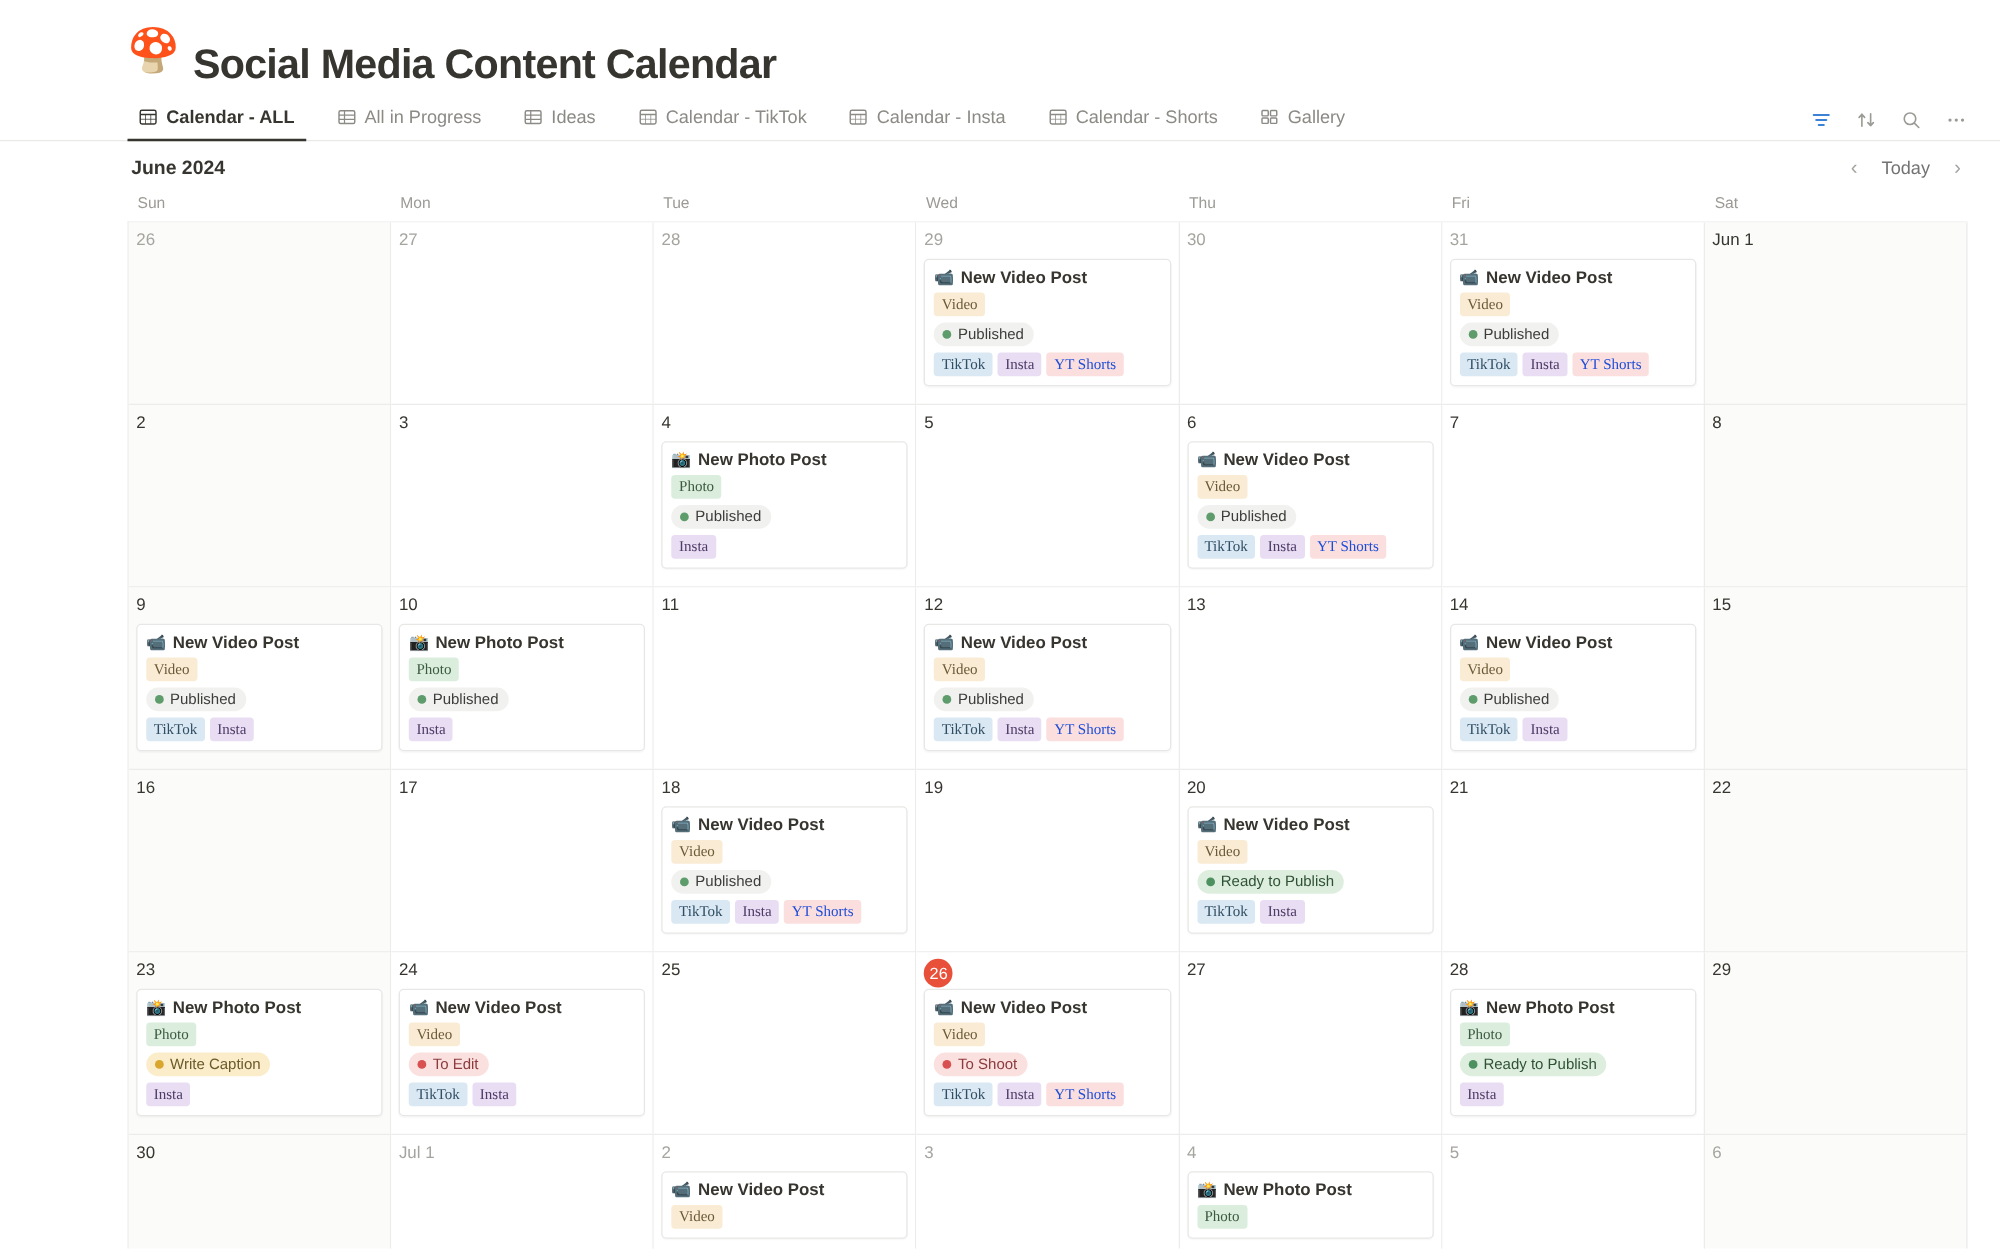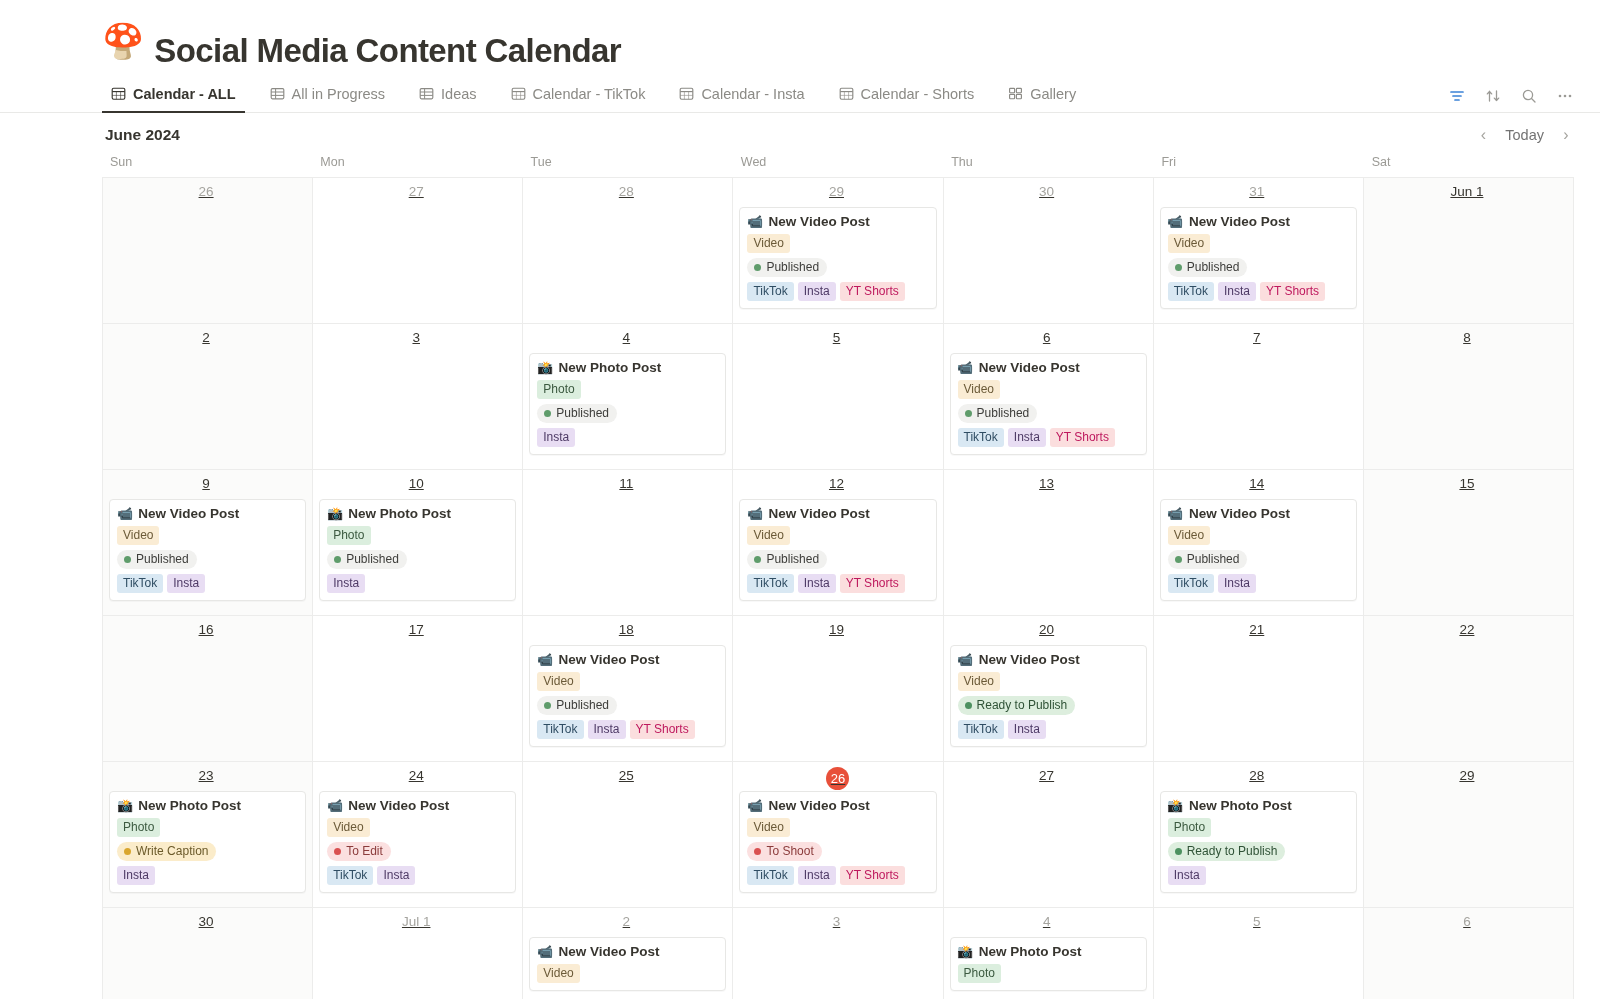--- a/index.html
+++ b/index.html
@@ -61,40 +61,40 @@
   
   .grid-wrap { flex: 1; overflow: hidden; padding: 0 26px 0 102px; }
   .grid { border-top: 1px solid #ececeb; border-left: 1px solid #ececeb; }
   .week { display: grid; grid-template-columns: repeat(7, 1fr); }
   .cell {
     border-right: 1px solid #ececeb; border-bottom: 1px solid #ececeb;
     min-height: 146px; padding: 5px 6px 6px 6px; position: relative;
     background: #ffffff;
   }
   .cell.weekend { background: #fbfbfa; }
-  .daynum-row { display: flex; justify-content: center; height: 23px; align-items: flex-start; text-decoration: underline; }
+  .daynum-row { display: flex; justify-content: flex-start; height: 23px; align-items: flex-start; }
   .daynum { font-size: 13.5px; color: #37352f; padding: 1px 3px 0 0; }
   .daynum.muted { color: #a5a49f; }
   .daynum.today {
     background: #e8503a; color: #fff; border-radius: 50%;
     width: 23px; height: 23px; display: flex; align-items: center;
     justify-content: center; font-size: 13px; padding: 0;
   }
 
   
   .card {
     border: 1px solid #e7e7e5; border-radius: 4px; background: #fff;
     padding: 6px 7px 7px 7px; margin-top: 1px;
     display: flex; flex-direction: column; gap: 5px;
     cursor: pointer;
     box-shadow: 0 1px 1px rgba(15,15,15,0.03);
   }
   .card-title { font-size: 13.5px; font-weight: bold; color: #37352f; display: flex; align-items: center; gap: 5px; white-space: nowrap; }
   .card-emoji { font-size: 13px; line-height: 1; }
-  .row-tags { display: flex; flex-wrap: wrap; gap: 4px; }
+  .row-tags { display: flex; flex-wrap: wrap; gap: 4px; font-family: Liberation Serif, serif; }
   .tag {
     font-size: 12px; border-radius: 3px; padding: 1px 6px 2px 6px;
     line-height: 16px; white-space: nowrap; display: inline-block;
   }
   .tag.type-video { background: #faecd4; color: #6b5a38; }
   .tag.type-photo { background: #dbeede; color: #3c5a40; }
   .status {
     font-size: 12px; border-radius: 10px; padding: 1px 8px 2px 7px;
     display: inline-flex; align-items: center; gap: 5px; line-height: 16px;
     white-space: nowrap; width: fit-content;
@@ -105,21 +105,21 @@
   .status.ready { background: #ddeede; color: #2f5236; }
   .status.ready .dot { background: #4d9160; }
   .status.caption { background: #fbecca; color: #6b5a2a; }
   .status.caption .dot { background: #d9a62e; }
   .status.edit { background: #fbe0e0; color: #8b3b3b; }
   .status.edit .dot { background: #d95050; }
   .status.shoot { background: #fbe0e0; color: #8b3b3b; }
   .status.shoot .dot { background: #d95050; }
   .tag.plat-tiktok { background: #d9e8f3; color: #2f4d63; }
   .tag.plat-insta { background: #e8ddf3; color: #4e3a66; }
-  .tag.plat-ytshorts { background: #fbdede; color: #be185d; }
+  .tag.plat-ytshorts { background: #fbdede; color: #1d4ed8; }
 </style>
 </head>
 <body>
 
 <div class="page">
 
   <div class="title-row">
     <span class="title-emoji">🍄</span>
     <span class="title-text">Social Media Content Calendar</span>
   </div>

